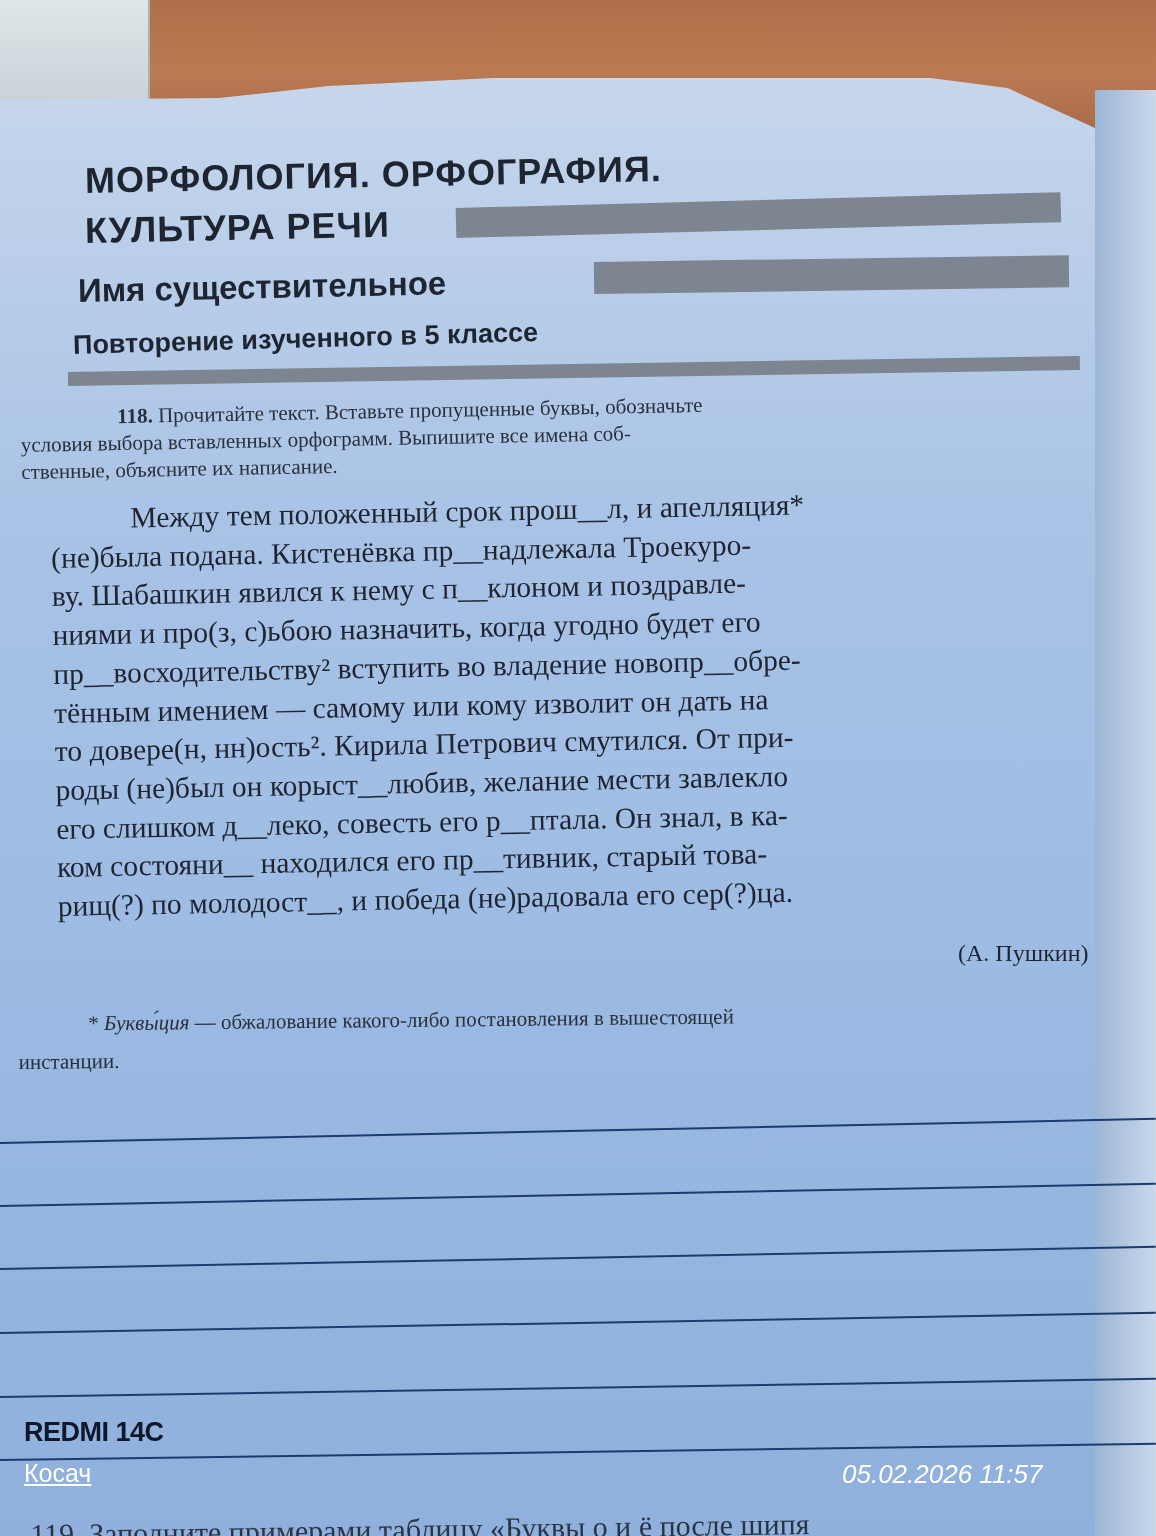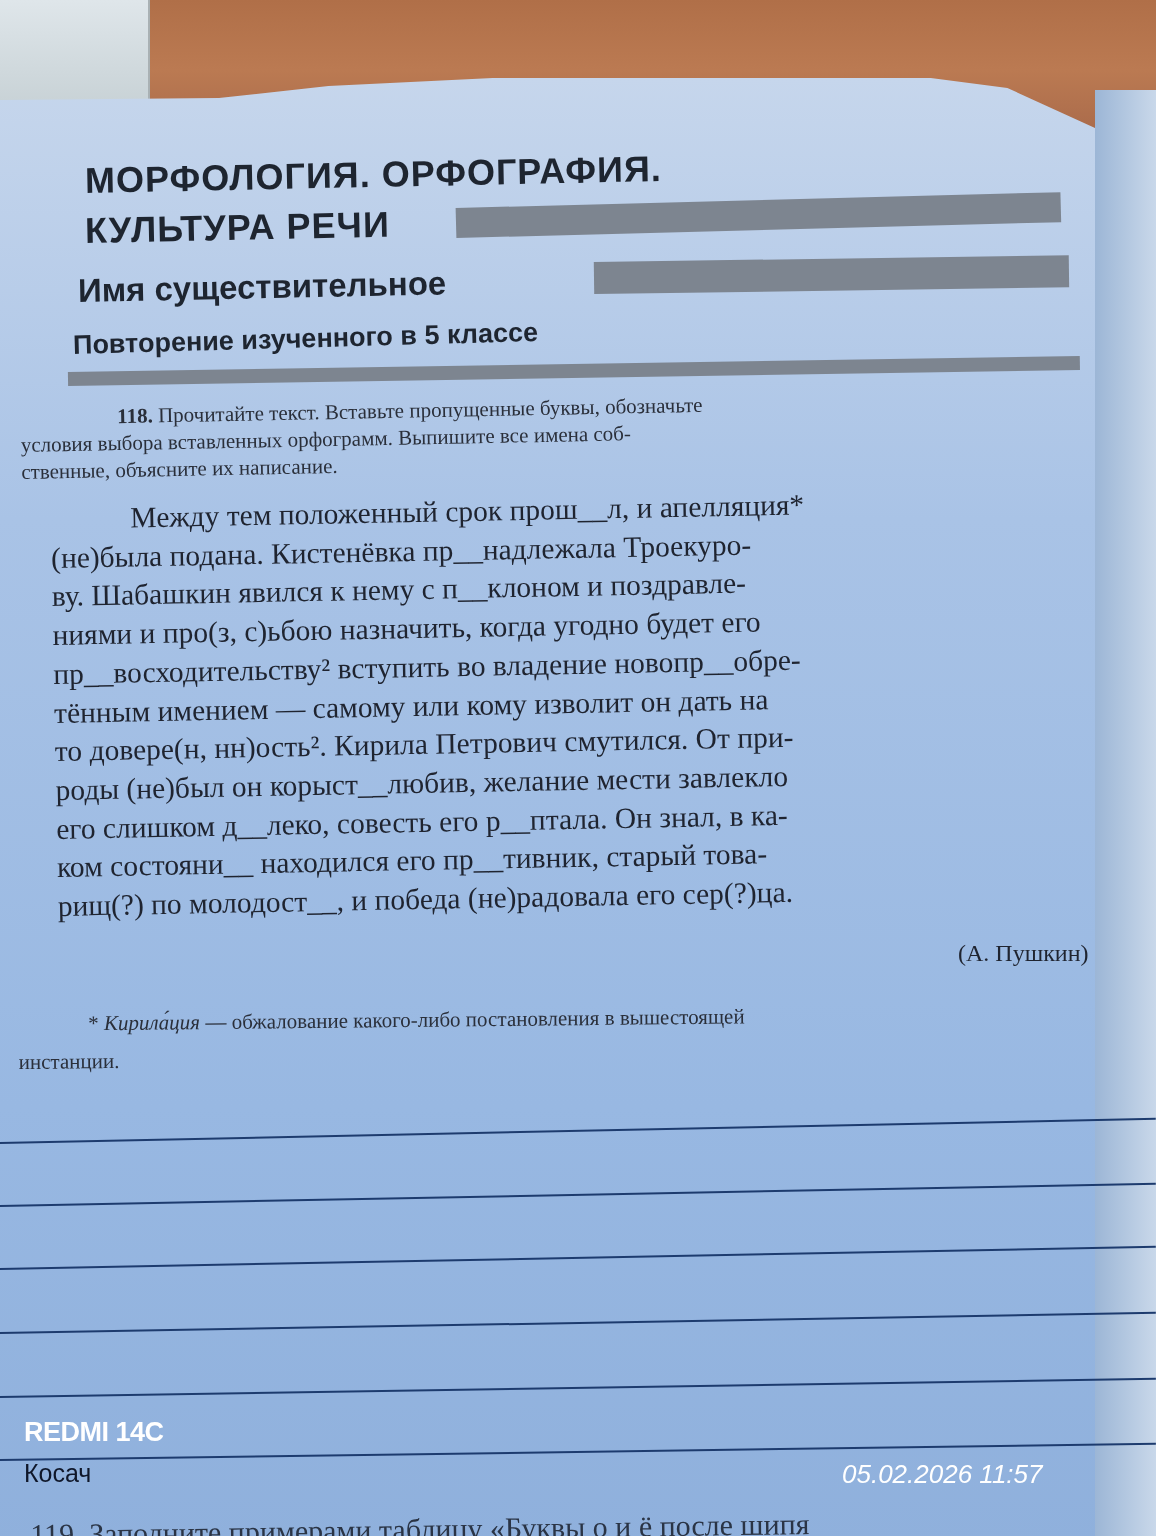--- a/index.html
+++ b/index.html
@@ -95,26 +95,26 @@
 
     .next-task {
       position: absolute; left: 30px; top: 1518px; width: 1140px;
       font-size: 30px; color: #2a3445; white-space: nowrap;
       transform: rotate(-0.8deg); transform-origin: left top;
     }
 
     .watermark-brand {
       position: absolute; left: 24px; top: 1417px;
       font-family: "Liberation Sans", sans-serif; font-weight: bold;
-      font-size: 27px; color: #ffffff; letter-spacing: -0.5px;
+      font-size: 27px; color: #0f172a; letter-spacing: -0.5px;
     }
     .watermark-user {
       position: absolute; left: 24px; top: 1459px;
       font-family: "Liberation Sans", sans-serif;
-      font-size: 25px; color: #0f172a;
+      font-size: 25px; color: #ffffff; text-decoration: underline;
     }
     .watermark-time {
       position: absolute; left: 842px; top: 1459px;
       font-family: "Liberation Sans", sans-serif;
       font-size: 26px; color: #ffffff; font-style: italic;
     }
   </style>
 </head>
 <body>
 
@@ -151,21 +151,21 @@
     <span class="line">то довере(н, нн)ость². Кирила Петрович смутился. От при-</span>
     <span class="line">роды (не)был он корыст__любив, желание мести завлекло</span>
     <span class="line">его слишком д__леко, совесть его р__птала. Он знал, в ка-</span>
     <span class="line">ком состояни__ находился его пр__тивник, старый това-</span>
     <span class="line">рищ(?) по молодост__, и победа (не)радовала его сер(?)ца.</span>
   </div>
 
   <div class="author">(А. Пушкин)</div>
 
   <div class="footnote">
-    <span class="line first"><span>* </span><span class="term">Кирила́ция</span><span> — обжалование какого-либо постановления в вышестоящей</span></span>
+    <span class="line first"><span>* </span><span class="term">Буквы́ция</span><span> — обжалование какого-либо постановления в вышестоящей</span></span>
     <span class="line">инстанции.</span>
   </div>
 
   <div class="answer-line" style="top:1142px; transform: rotate(-1.2deg);"></div>
   <div class="answer-line" style="top:1205px; transform: rotate(-1.1deg);"></div>
   <div class="answer-line" style="top:1268px; transform: rotate(-1.1deg);"></div>
   <div class="answer-line" style="top:1332px; transform: rotate(-1.0deg);"></div>
   <div class="answer-line" style="top:1396px; transform: rotate(-0.9deg);"></div>
   <div class="answer-line" style="top:1459px; transform: rotate(-0.8deg);"></div>
 

